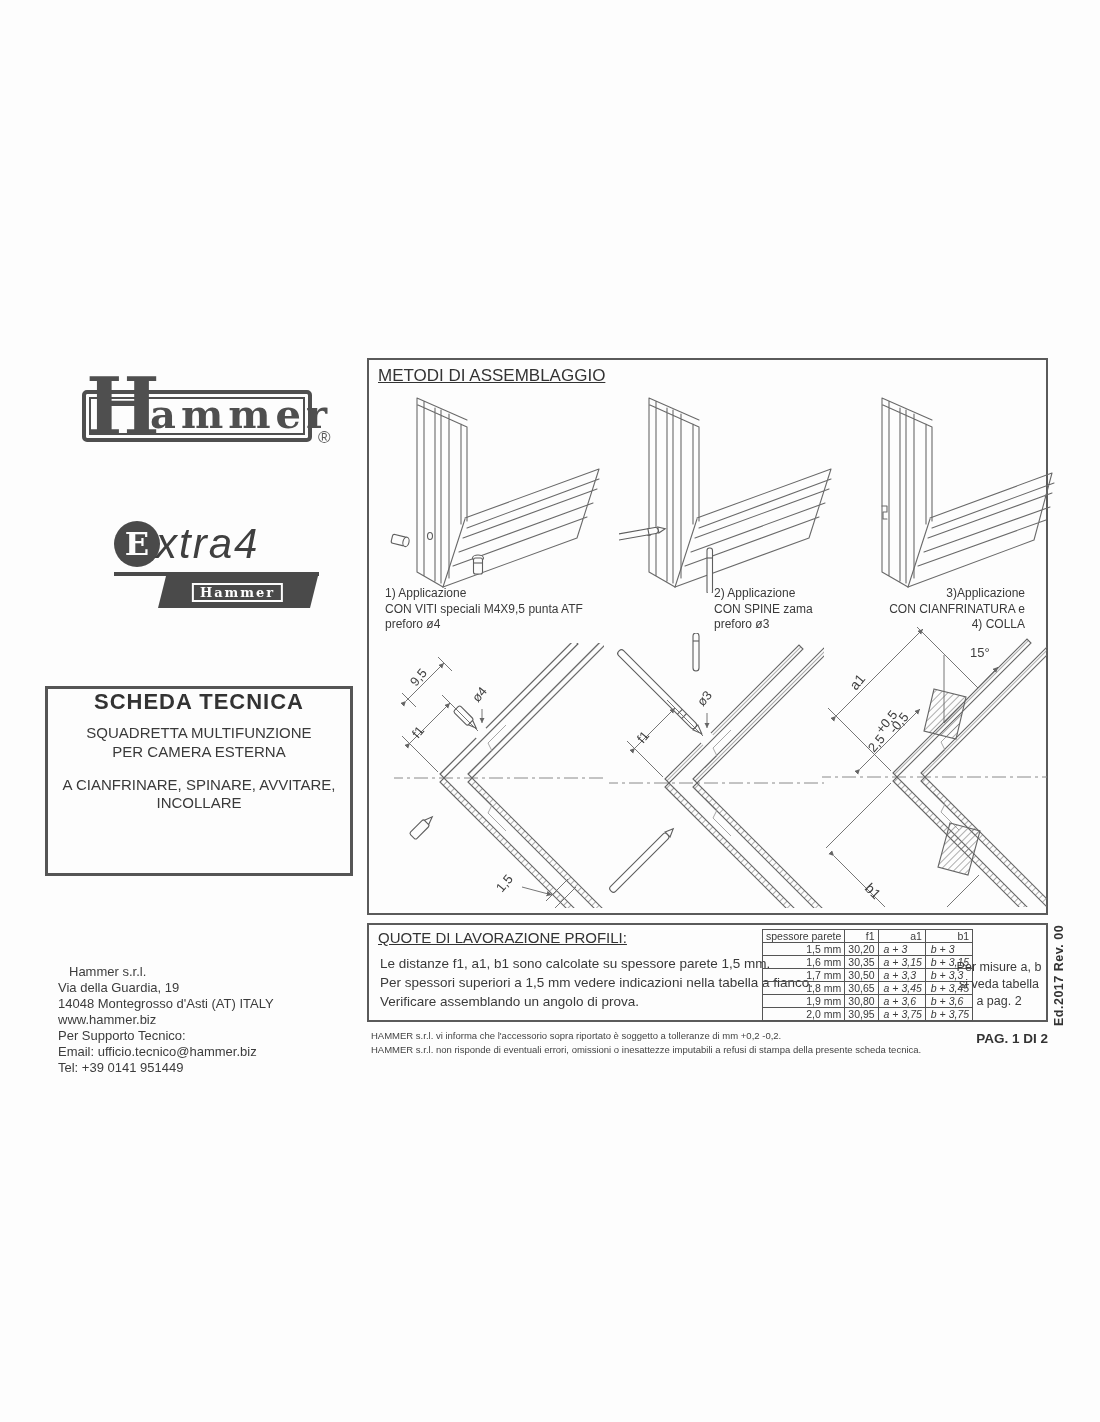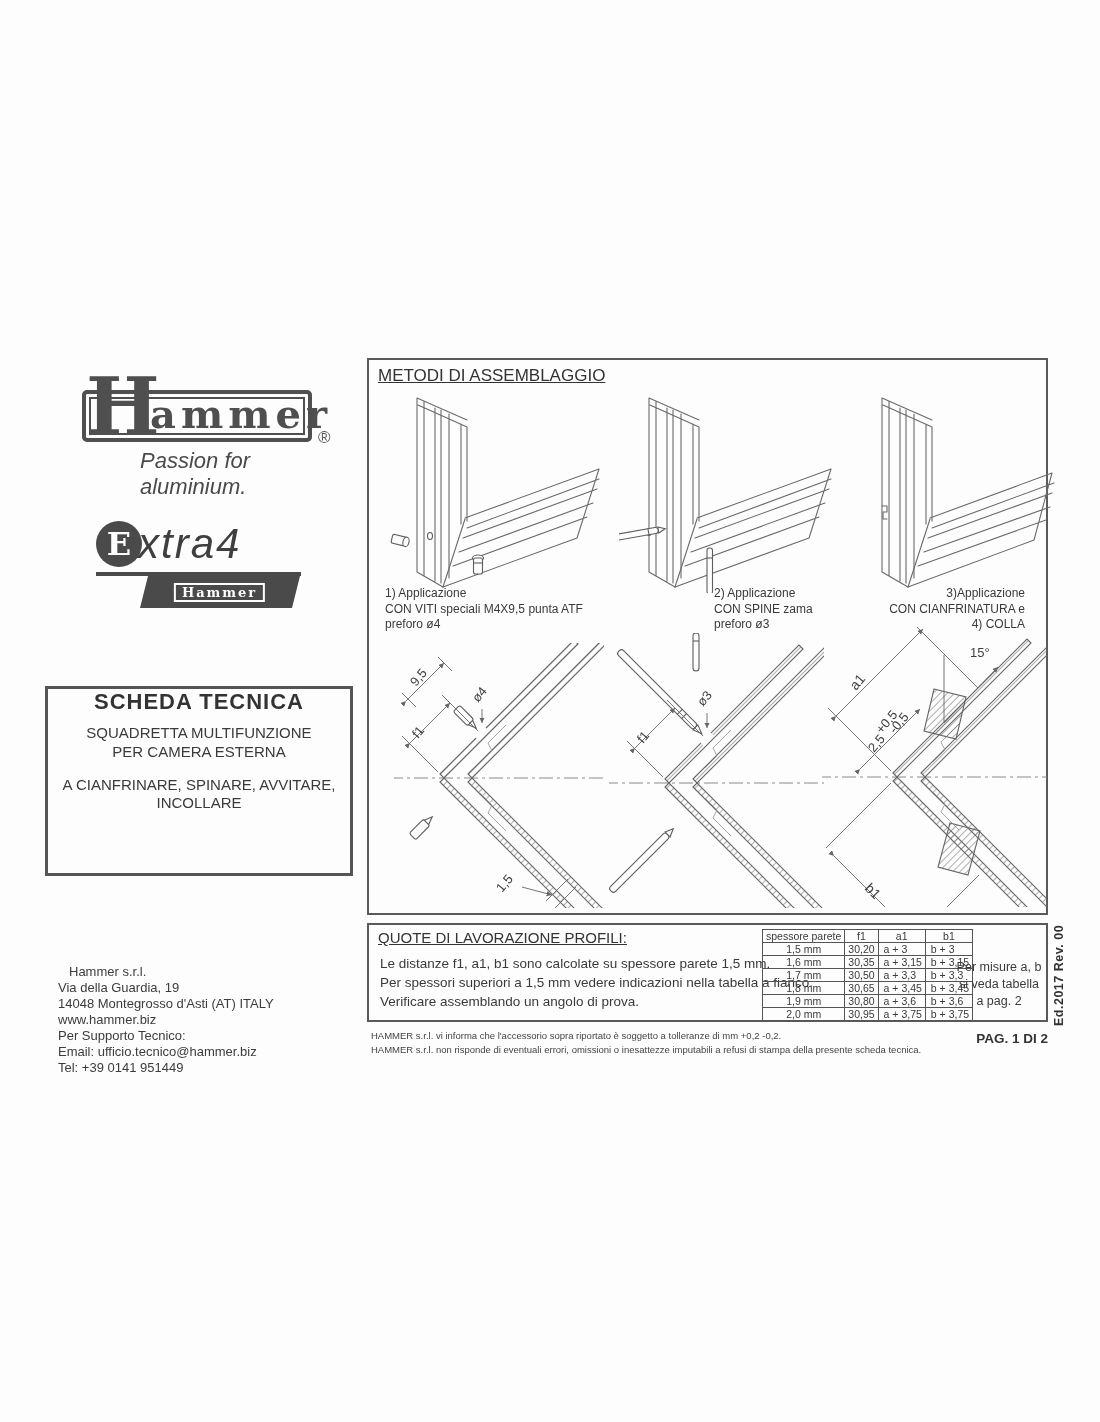--- a/index.html
+++ b/index.html
@@ -11,21 +11,21 @@
   .hl-box { position:absolute; left:30px; top:18px; width:230px; height:52px;
             border:4px solid #4f4f4f; border-radius:5px; box-shadow:inset 0 0 0 3px #fdfdfd, inset 0 0 0 5px #4f4f4f; }
   .hl-h { position:absolute; left:34px; top:-4px; font-family:"DejaVu Serif", serif; font-weight:bold;
           font-size:78px; line-height:78px; color:#4f4f4f; }
   .hl-rest { position:absolute; left:98px; top:22px; font-family:"DejaVu Serif", serif; font-weight:bold;
              font-size:40px; line-height:40px; letter-spacing:5px; color:#4f4f4f; }
   .hl-reg { position:absolute; left:266px; top:56px; font-size:17px; color:#5a5a5a; }
   .hl-tagline { position:absolute; left:88px; top:76px; font-style:italic; font-size:22px; color:#4a4a4a; }
 
   
-  .extra4-logo { left:96px; top:520px; width:230px; height:110px; }
+  .extra4-logo { left:114px; top:520px; width:230px; height:110px; }
   .e4-e { display:inline-flex; width:46px; height:46px; border-radius:50%; background:#4a4a4a; color:#fdfdfd;
           font-family:"DejaVu Serif", serif; font-weight:bold; font-size:32px; align-items:center; justify-content:center;
           vertical-align:middle; }
   .e4-rest { font-size:42px; font-style:italic; color:#3f3f3f; letter-spacing:2px; margin-left:-4px; vertical-align:middle; }
   .e4-bottom { position:relative; height:44px; margin-top:4px; }
   .e4-line { position:absolute; left:0; top:0; width:205px; height:4px; background:#4a4a4a; }
   .e4-bar { position:absolute; left:48px; top:4px; width:152px; height:32px; background:#4a4a4a; transform:skewX(-14deg);
             display:flex; align-items:center; justify-content:center; }
   .e4-badge { transform:skewX(14deg); border:2px solid #fdfdfd; color:#fdfdfd; font-family:"DejaVu Serif", serif;
               font-weight:bold; font-size:13px; padding:0 6px; letter-spacing:2px; }
@@ -46,22 +46,22 @@
   .mb-title { position:absolute; left:9px; top:6px; font-size:17px; text-decoration:underline; color:#333;text-align:center; }
   .caption { position:absolute; font-size:12px; line-height:1.3; color:#3a3a3a; }
   .caption span { display:block; }
   .cap-right span { text-align:right; }
 
   
   .quote-box { left:367px; top:923px; width:681px; height:99px; border:2px solid #5a5a5a; }
   .qb-title { position:absolute; left:9px; top:4px; font-size:15px; text-decoration:underline; color:#333; }
   .qb-body { position:absolute; left:11px; top:30px; font-size:13.5px; line-height:1.4; color:#3a3a3a; }
   .qb-table { position:absolute; left:393px; top:4px; border-collapse:collapse; font-size:10.5px; color:#3a3a3a; }
-  .qb-table th, .qb-table td { border:1px solid #555; padding:0 3px; height:13px; text-align:center; font-weight:normal; white-space:nowrap; }
-  .qb-table td.lft { text-align:left; padding-left:5px; }
+  .qb-table th, .qb-table td { border:1px solid #555; padding:0 3px; height:13px; text-align:right; font-weight:normal; white-space:nowrap; }
+  .qb-table td.lft { text-align:left; padding-left:5px;font-style:italic; }
   .qb-note { position:absolute; left:582px; top:34px; width:96px; text-align:center; font-size:12.5px; line-height:1.35; }
   .qb-note span { display:block;text-align:center; }
 
   
   .edition { left:1052px; top:916px; height:110px; width:18px; writing-mode:vertical-rl; transform:rotate(180deg);
              font-size:12.5px; font-weight:bold; color:#333; letter-spacing:0.5px; }
   .fineprint { left:371px; top:1029px; font-size:9.5px; line-height:1.45; color:#444; }
   .pagenum { left:948px; top:1031px; width:100px; text-align:right; font-size:13.5px; font-weight:bold; color:#333; }
 
   
@@ -75,21 +75,20 @@
   .dimlabel { font-family:"Liberation Sans", sans-serif; font-size:13px; fill:#3f3f3f; }
 </style>
 </head>
 <body>
 
 <div class="abs hammer-logo">
   <div class="hl-box"></div>
   <span class="hl-h">H</span>
   <span class="hl-rest">ammer</span>
   <span class="hl-reg">®</span>
-  <div class="hl-tagline">Passion for aluminium.</div>
 </div>
 
 <div class="abs extra4-logo">
   <div>
     <span class="e4-e">E</span><span class="e4-rest">xtra4</span>
   </div>
   <div class="e4-bottom">
     <div class="e4-line"></div>
     <div class="e4-bar">
       <span class="e4-badge">Hammer</span>

